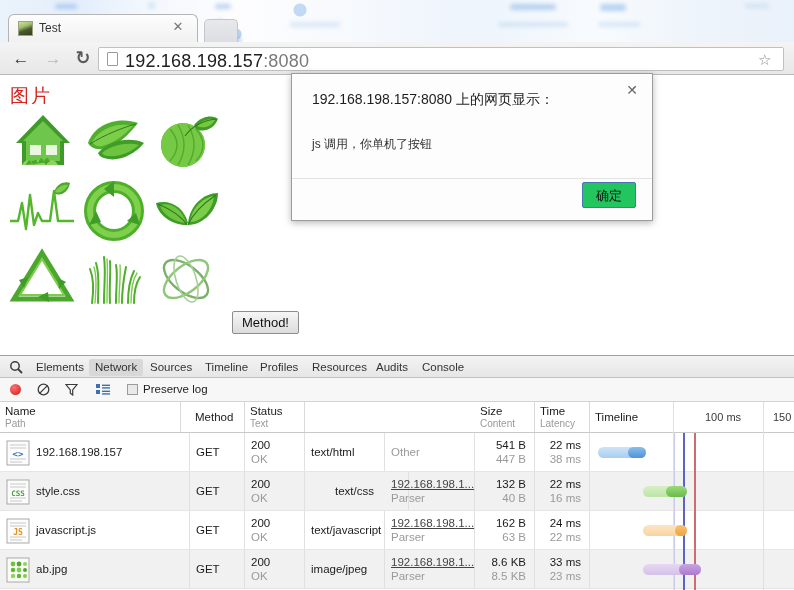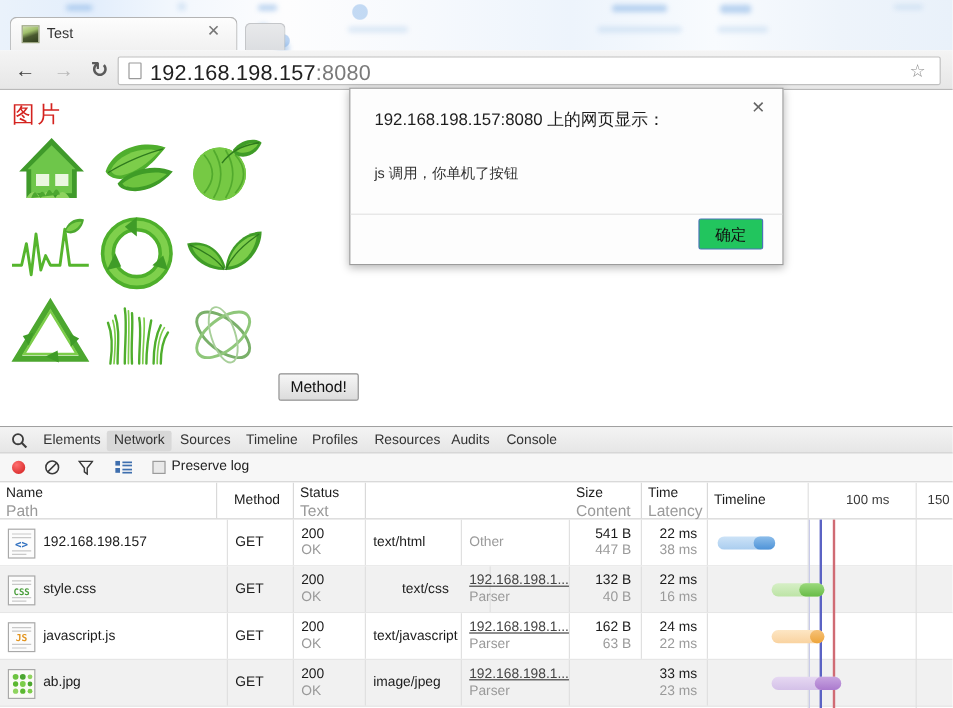--- a/index.html
+++ b/index.html
@@ -149,21 +149,21 @@
   #preserve-log-label{position:absolute;left:143px;top:5px;font-size:11.5px;color:#222;}
 
   
   #net-table{position:absolute;left:0;top:46px;width:794px;height:189px;overflow:hidden;}
   #net-head{
     position:absolute;left:0;top:0;width:794px;height:31px;
     background:#fff;border-bottom:1px solid #c9c9c9;box-sizing:border-box;
   }
   .hcell{position:absolute;top:0;height:30px;border-right:1px solid #d9d9d9;box-sizing:border-box;}
   .hcell .h1{position:absolute;left:5px;top:3px;font-size:11.5px;color:#1b1b1b;}
-  .hcell .h2{position:absolute;left:5px;top:16px;font-size:13px;color:#9a9a9a;}
+  .hcell .h2{position:absolute;left:5px;top:16px;font-size:10px;color:#9a9a9a;}
   .hcell.nobord{border-right:none;}
 
   .net-row{position:absolute;left:0;width:794px;height:39px;border-bottom:1px solid #e6e6e6;box-sizing:border-box;}
   .net-row.odd{background:#fff;}
   .net-row.even{background:#f1f1f1;}
   .cell{position:absolute;top:0;height:38px;border-right:1px solid #e0e0e0;box-sizing:border-box;}
   .cell .l1{position:absolute;left:6px;top:6px;font-size:11.5px;color:#1b1b1b;}
   .cell .l2{position:absolute;left:6px;top:20px;font-size:11.5px;color:#9a9a9a;}
   .cell.right .l1{left:auto;right:8px;text-align:center;}
   .cell.right .l2{left:auto;right:8px;}
@@ -561,20 +561,24 @@
         <div class="l1">200</div>
         <div class="l2">OK</div>
       </div>
       <div class="cell mid" style="left:305px;width:80px;">
         <div class="l1">image/jpeg</div>
       </div>
       <div class="cell" style="left:385px;width:90px;">
         <div class="l1 link">192.168.198.1...</div>
         <div class="l2">Parser</div>
       </div>
+      <div class="cell right" style="left:475px;width:60px;">
+        <div class="l1">8.6 KB</div>
+        <div class="l2">8.5 KB</div>
+      </div>
       <div class="cell right" style="left:535px;width:55px;">
         <div class="l1">33 ms</div>
         <div class="l2">23 ms</div>
       </div>
     </div>
 
     <div id="timeline-col">
       <div class="tl-grid" style="left:83px;"></div>
       <div class="tl-grid" style="left:173px;"></div>
 

